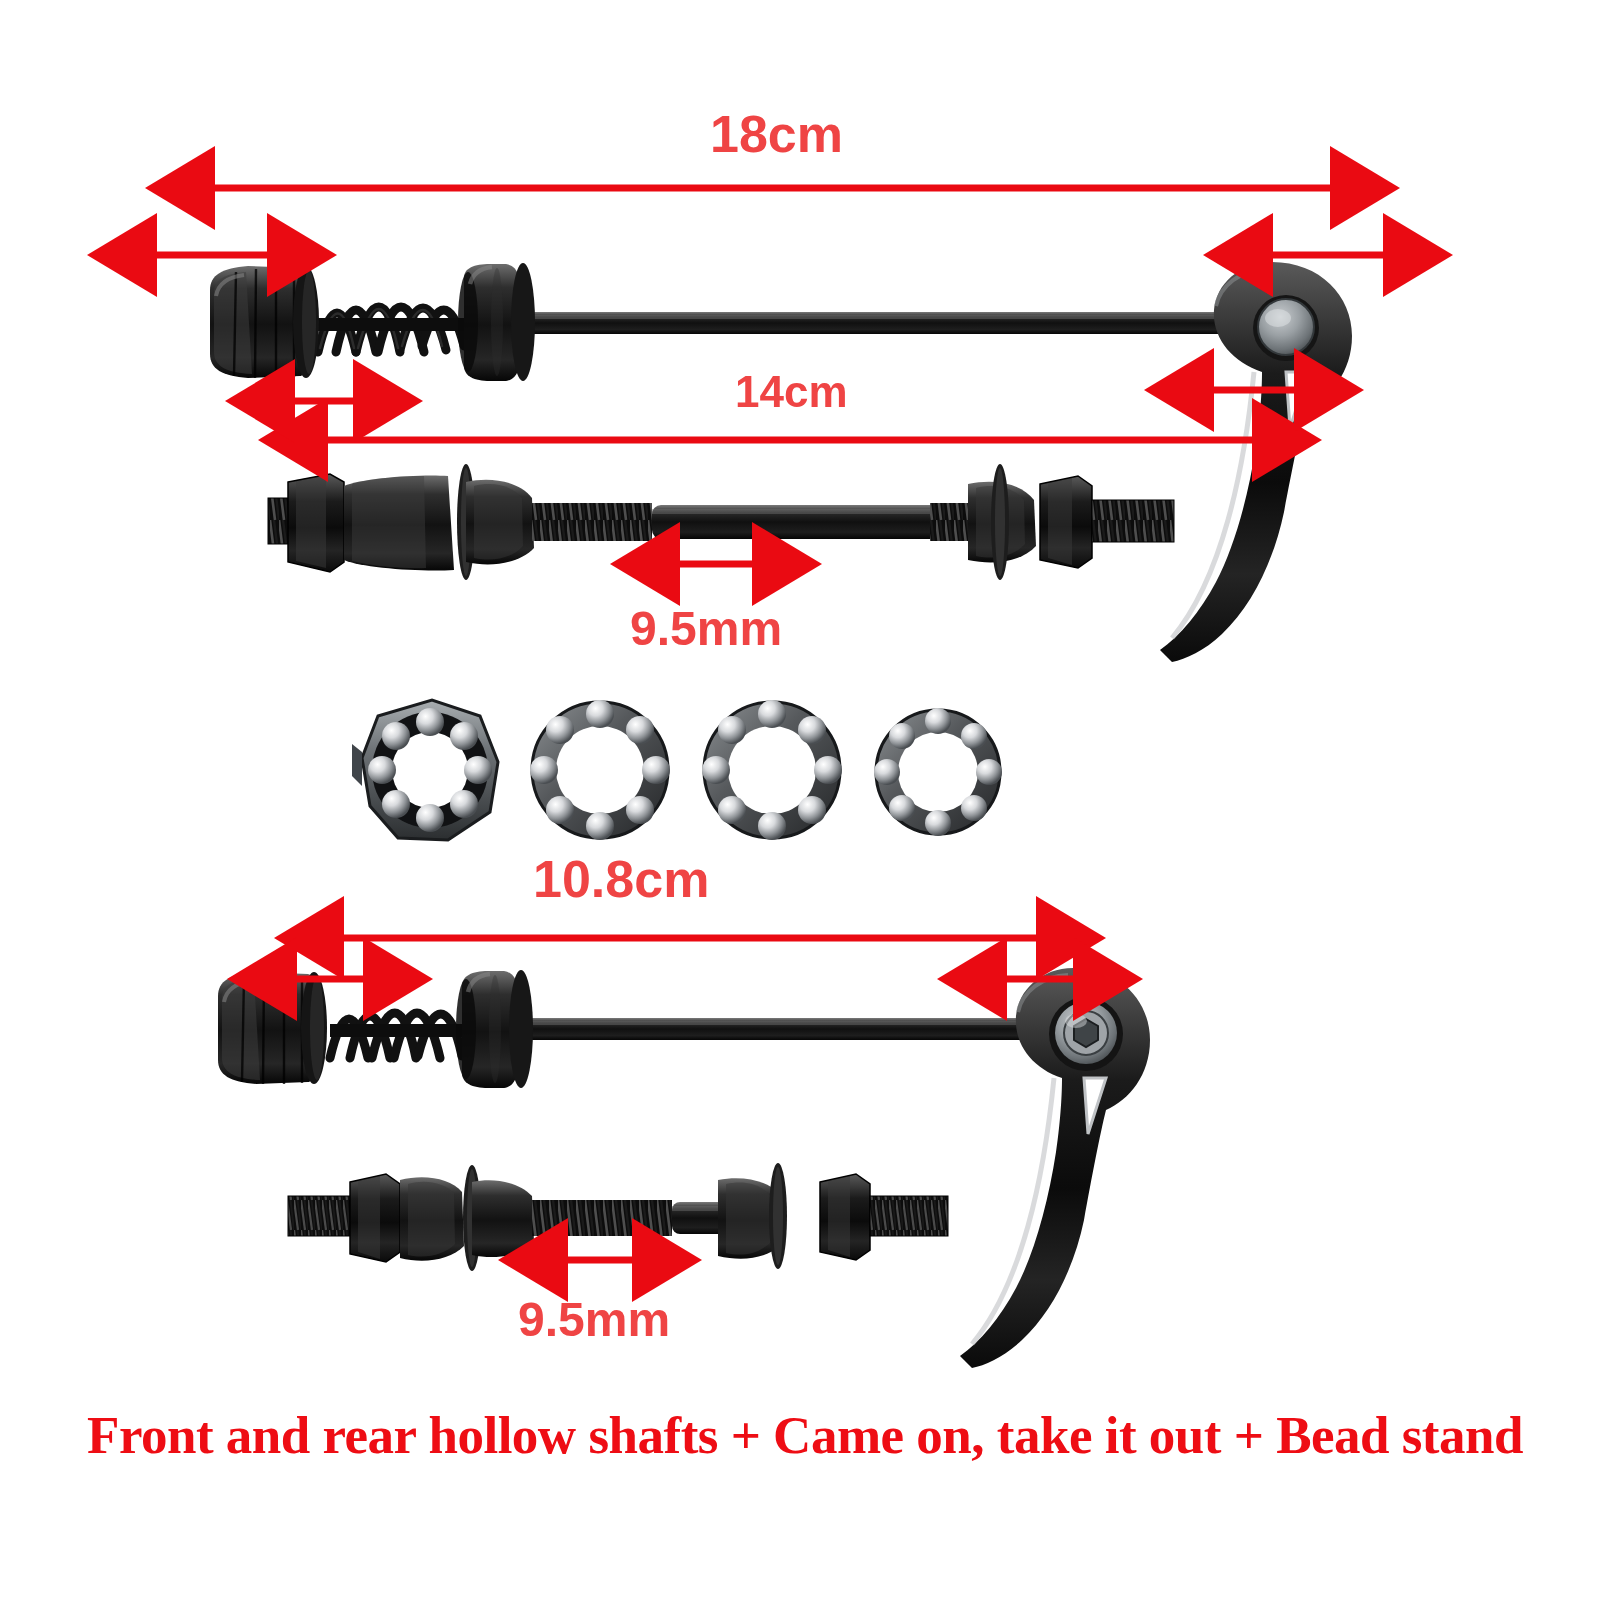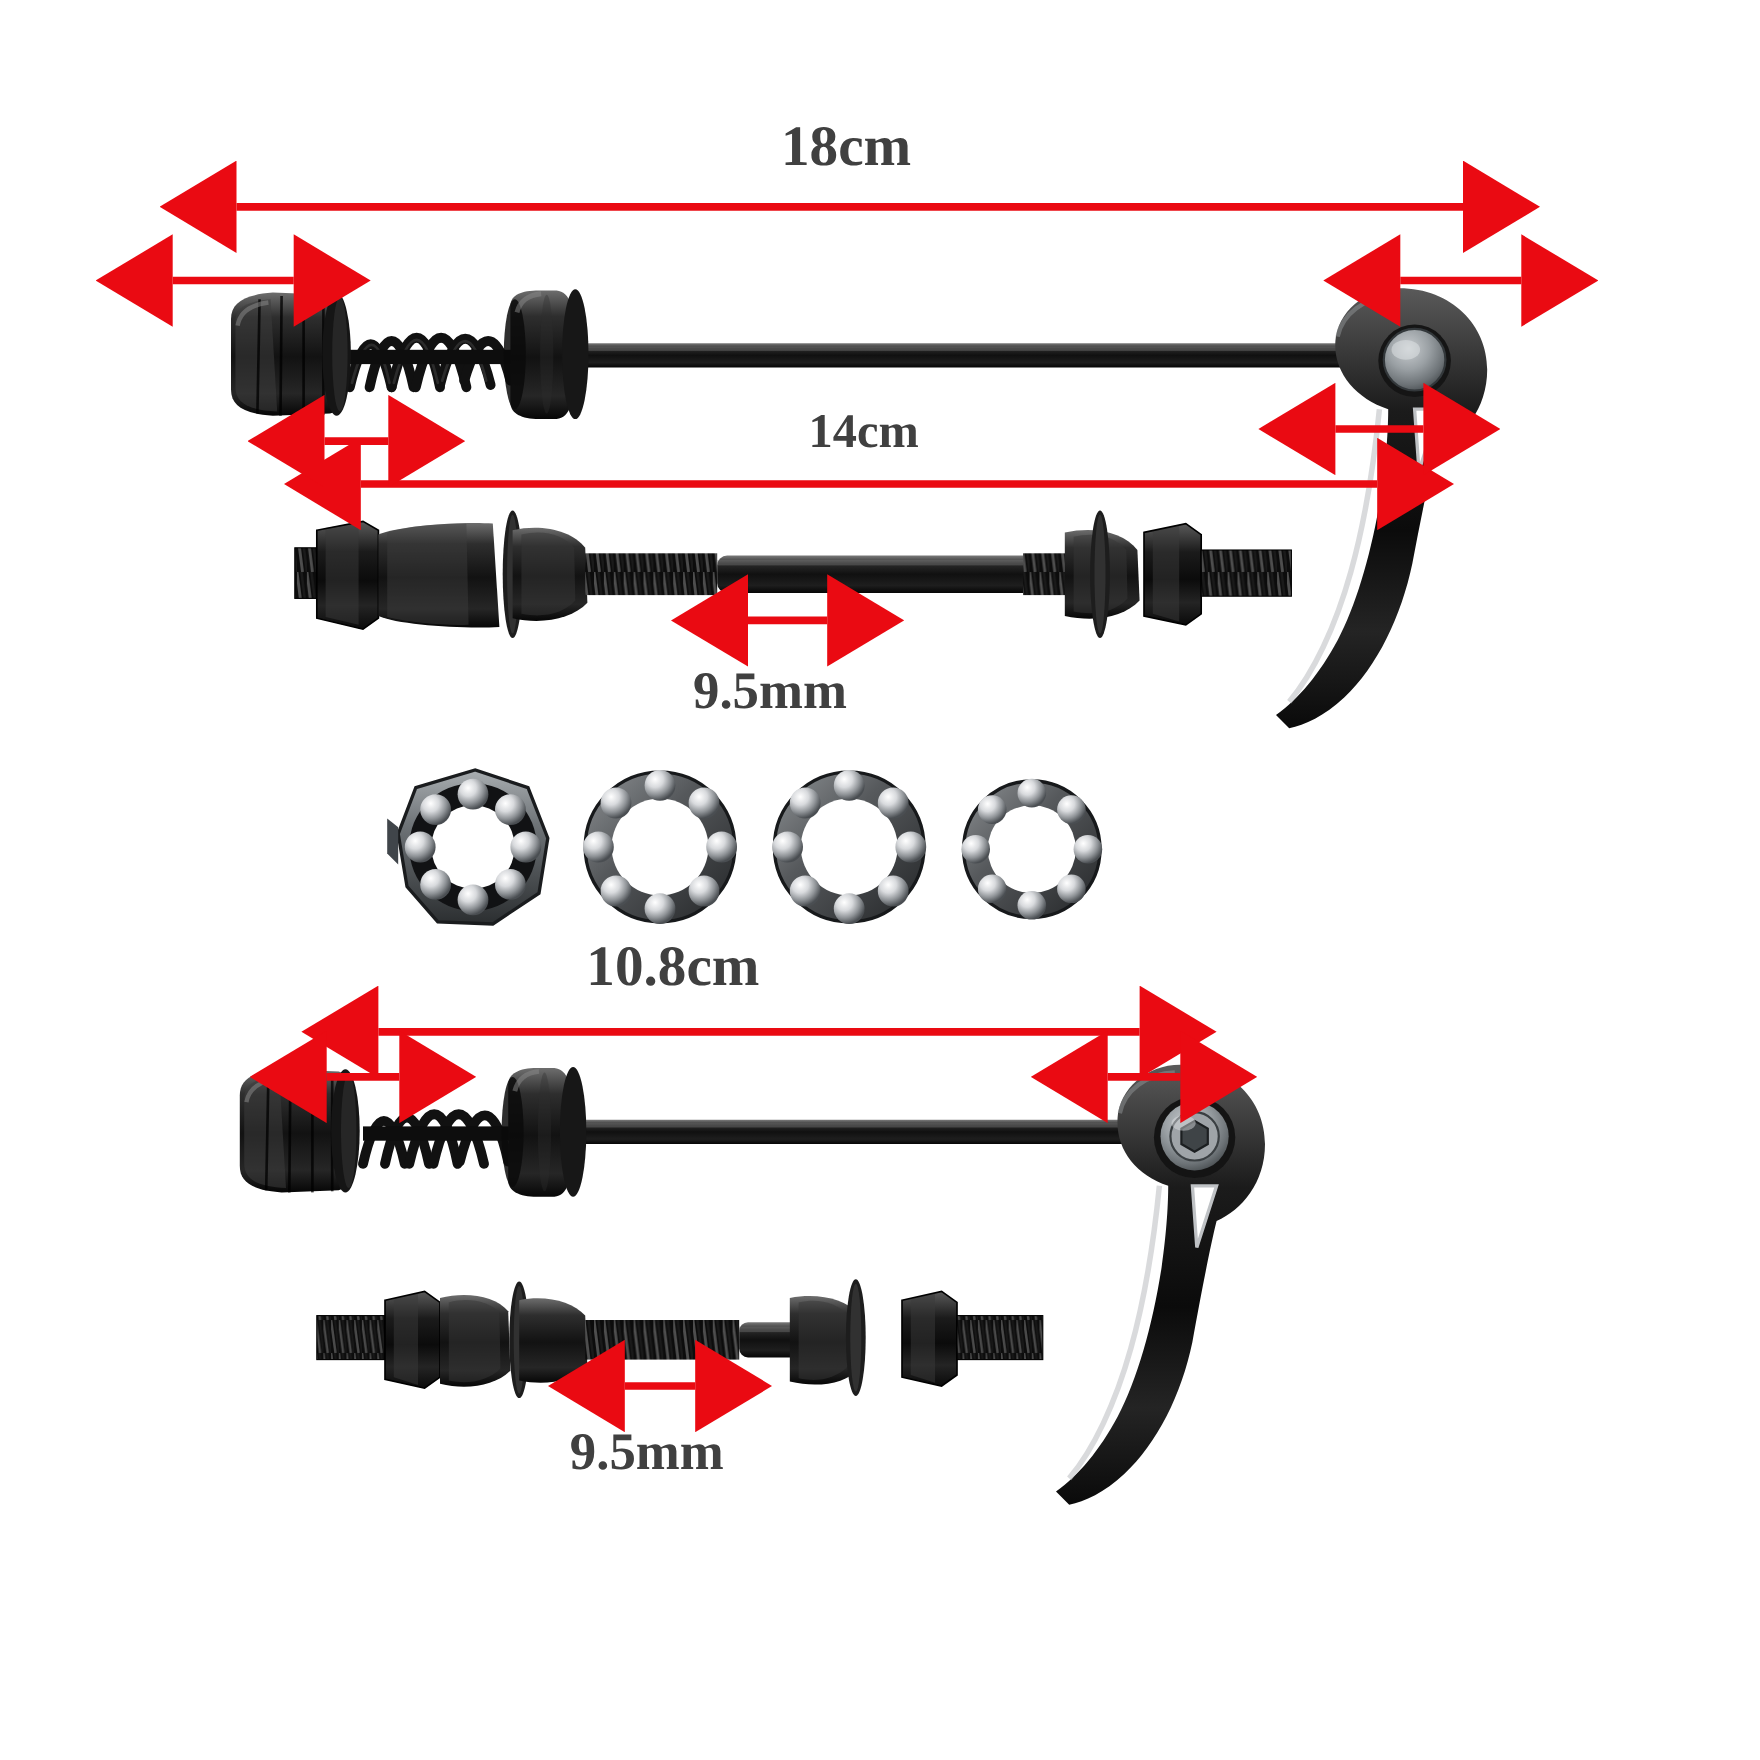--- a/index.html
+++ b/index.html
@@ -4,22 +4,22 @@
 <style>
   html,body{margin:0;padding:0;}
   body{
     width:1600px;height:1600px;background:#ffffff;
     font-family:"Liberation Sans","DejaVu Sans",sans-serif;
     overflow:hidden;position:relative;
   }
   #stage{position:absolute;inset:0;width:1600px;height:1600px;}
   svg.layer{position:absolute;left:0;top:0;width:1600px;height:1600px;}
   .dimtext{
-    position:absolute;color:#404040;font-weight:bold;
-    font-family:Liberation Serif, serif;
+    position:absolute;color:#ef4444;font-weight:bold;
+    font-family:Liberation Sans, sans-serif;
     white-space:nowrap;line-height:1;
   }
   #t-18cm{left:710px;top:108px;font-size:52px;}
   #t-14cm{left:735px;top:370px;font-size:44px;}
   #t-95a{left:630px;top:605px;font-size:48px;}
   #t-108cm{left:533px;top:853px;font-size:52px;}
   #t-95b{left:518px;top:1296px;font-size:48px;}
   #caption{
     position:absolute;left:50px;top:1405px;width:1510px;text-align:center;
     color:#ee0d14;font-weight:bold;font-size:53px;letter-spacing:-0.5px;
@@ -424,14 +424,15 @@
     </g>
   </g>
 </svg>
 
 <div class="dimtext" id="t-18cm">18cm</div>
 <div class="dimtext" id="t-14cm">14cm</div>
 <div class="dimtext" id="t-95a">9.5mm</div>
 <div class="dimtext" id="t-108cm">10.8cm</div>
 <div class="dimtext" id="t-95b">9.5mm</div>
 
+<div id="caption">Front and rear hollow shafts + Came on, take it out + Bead stand</div>
 
 </div>
 
 </body></html>

